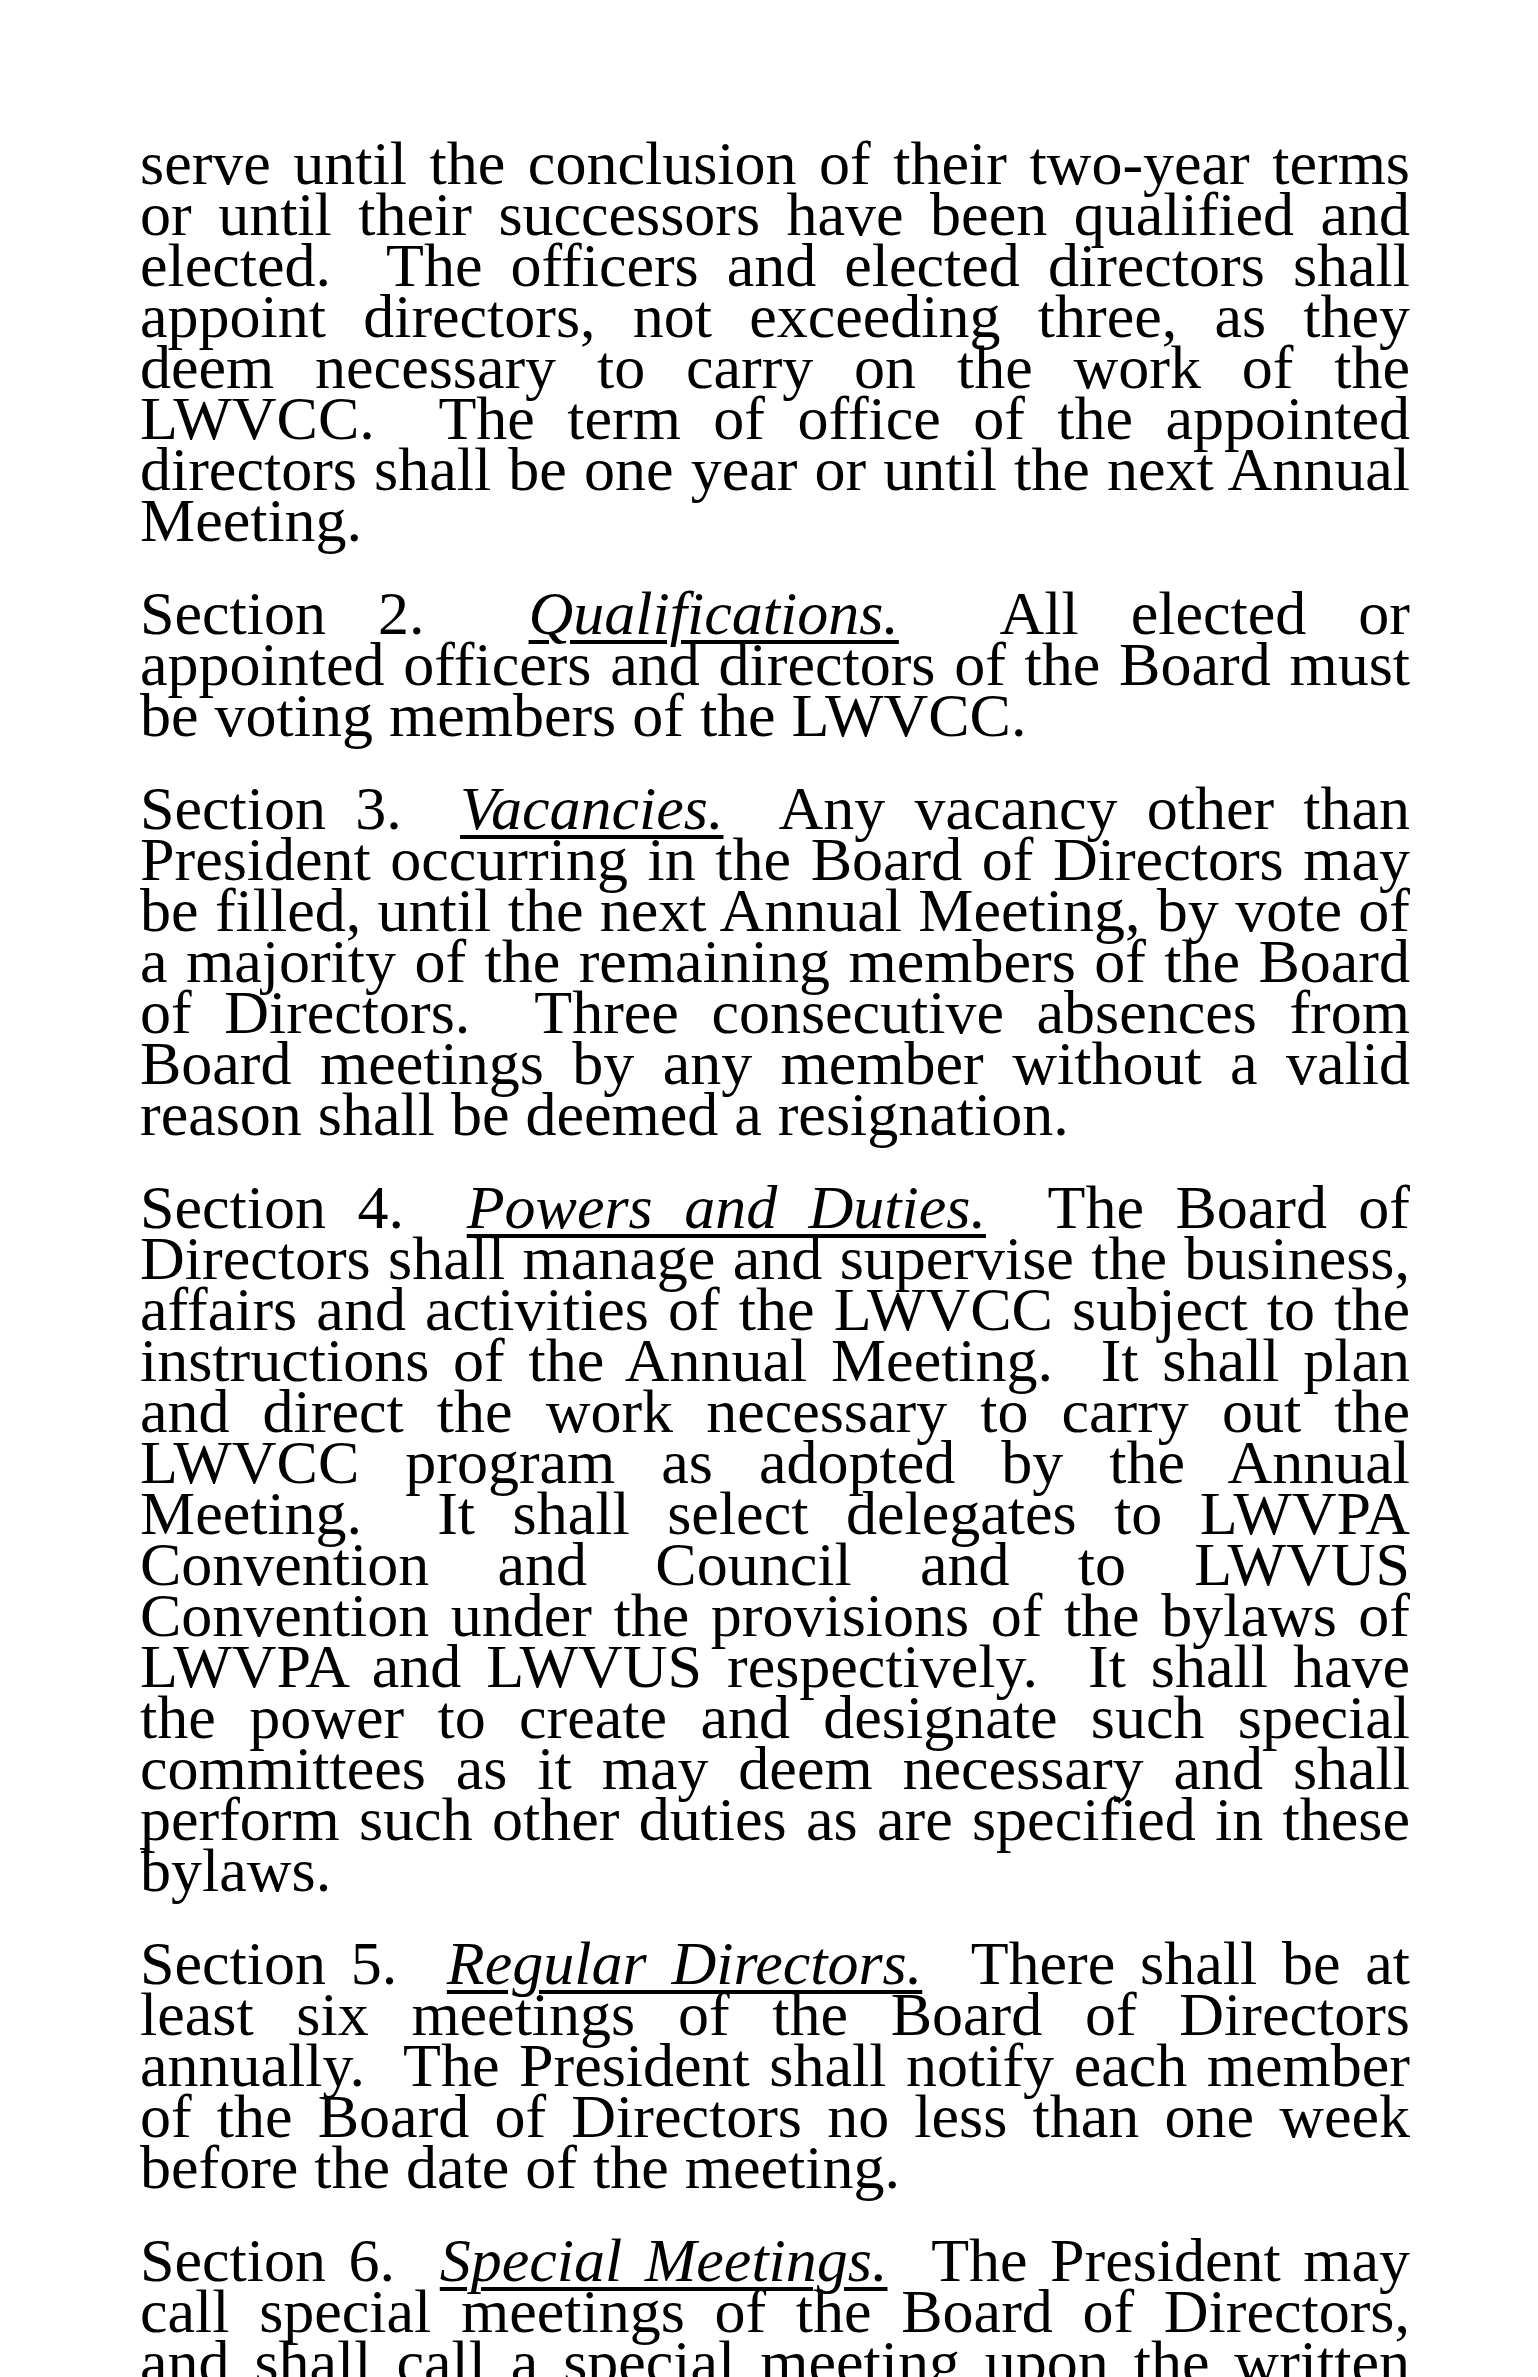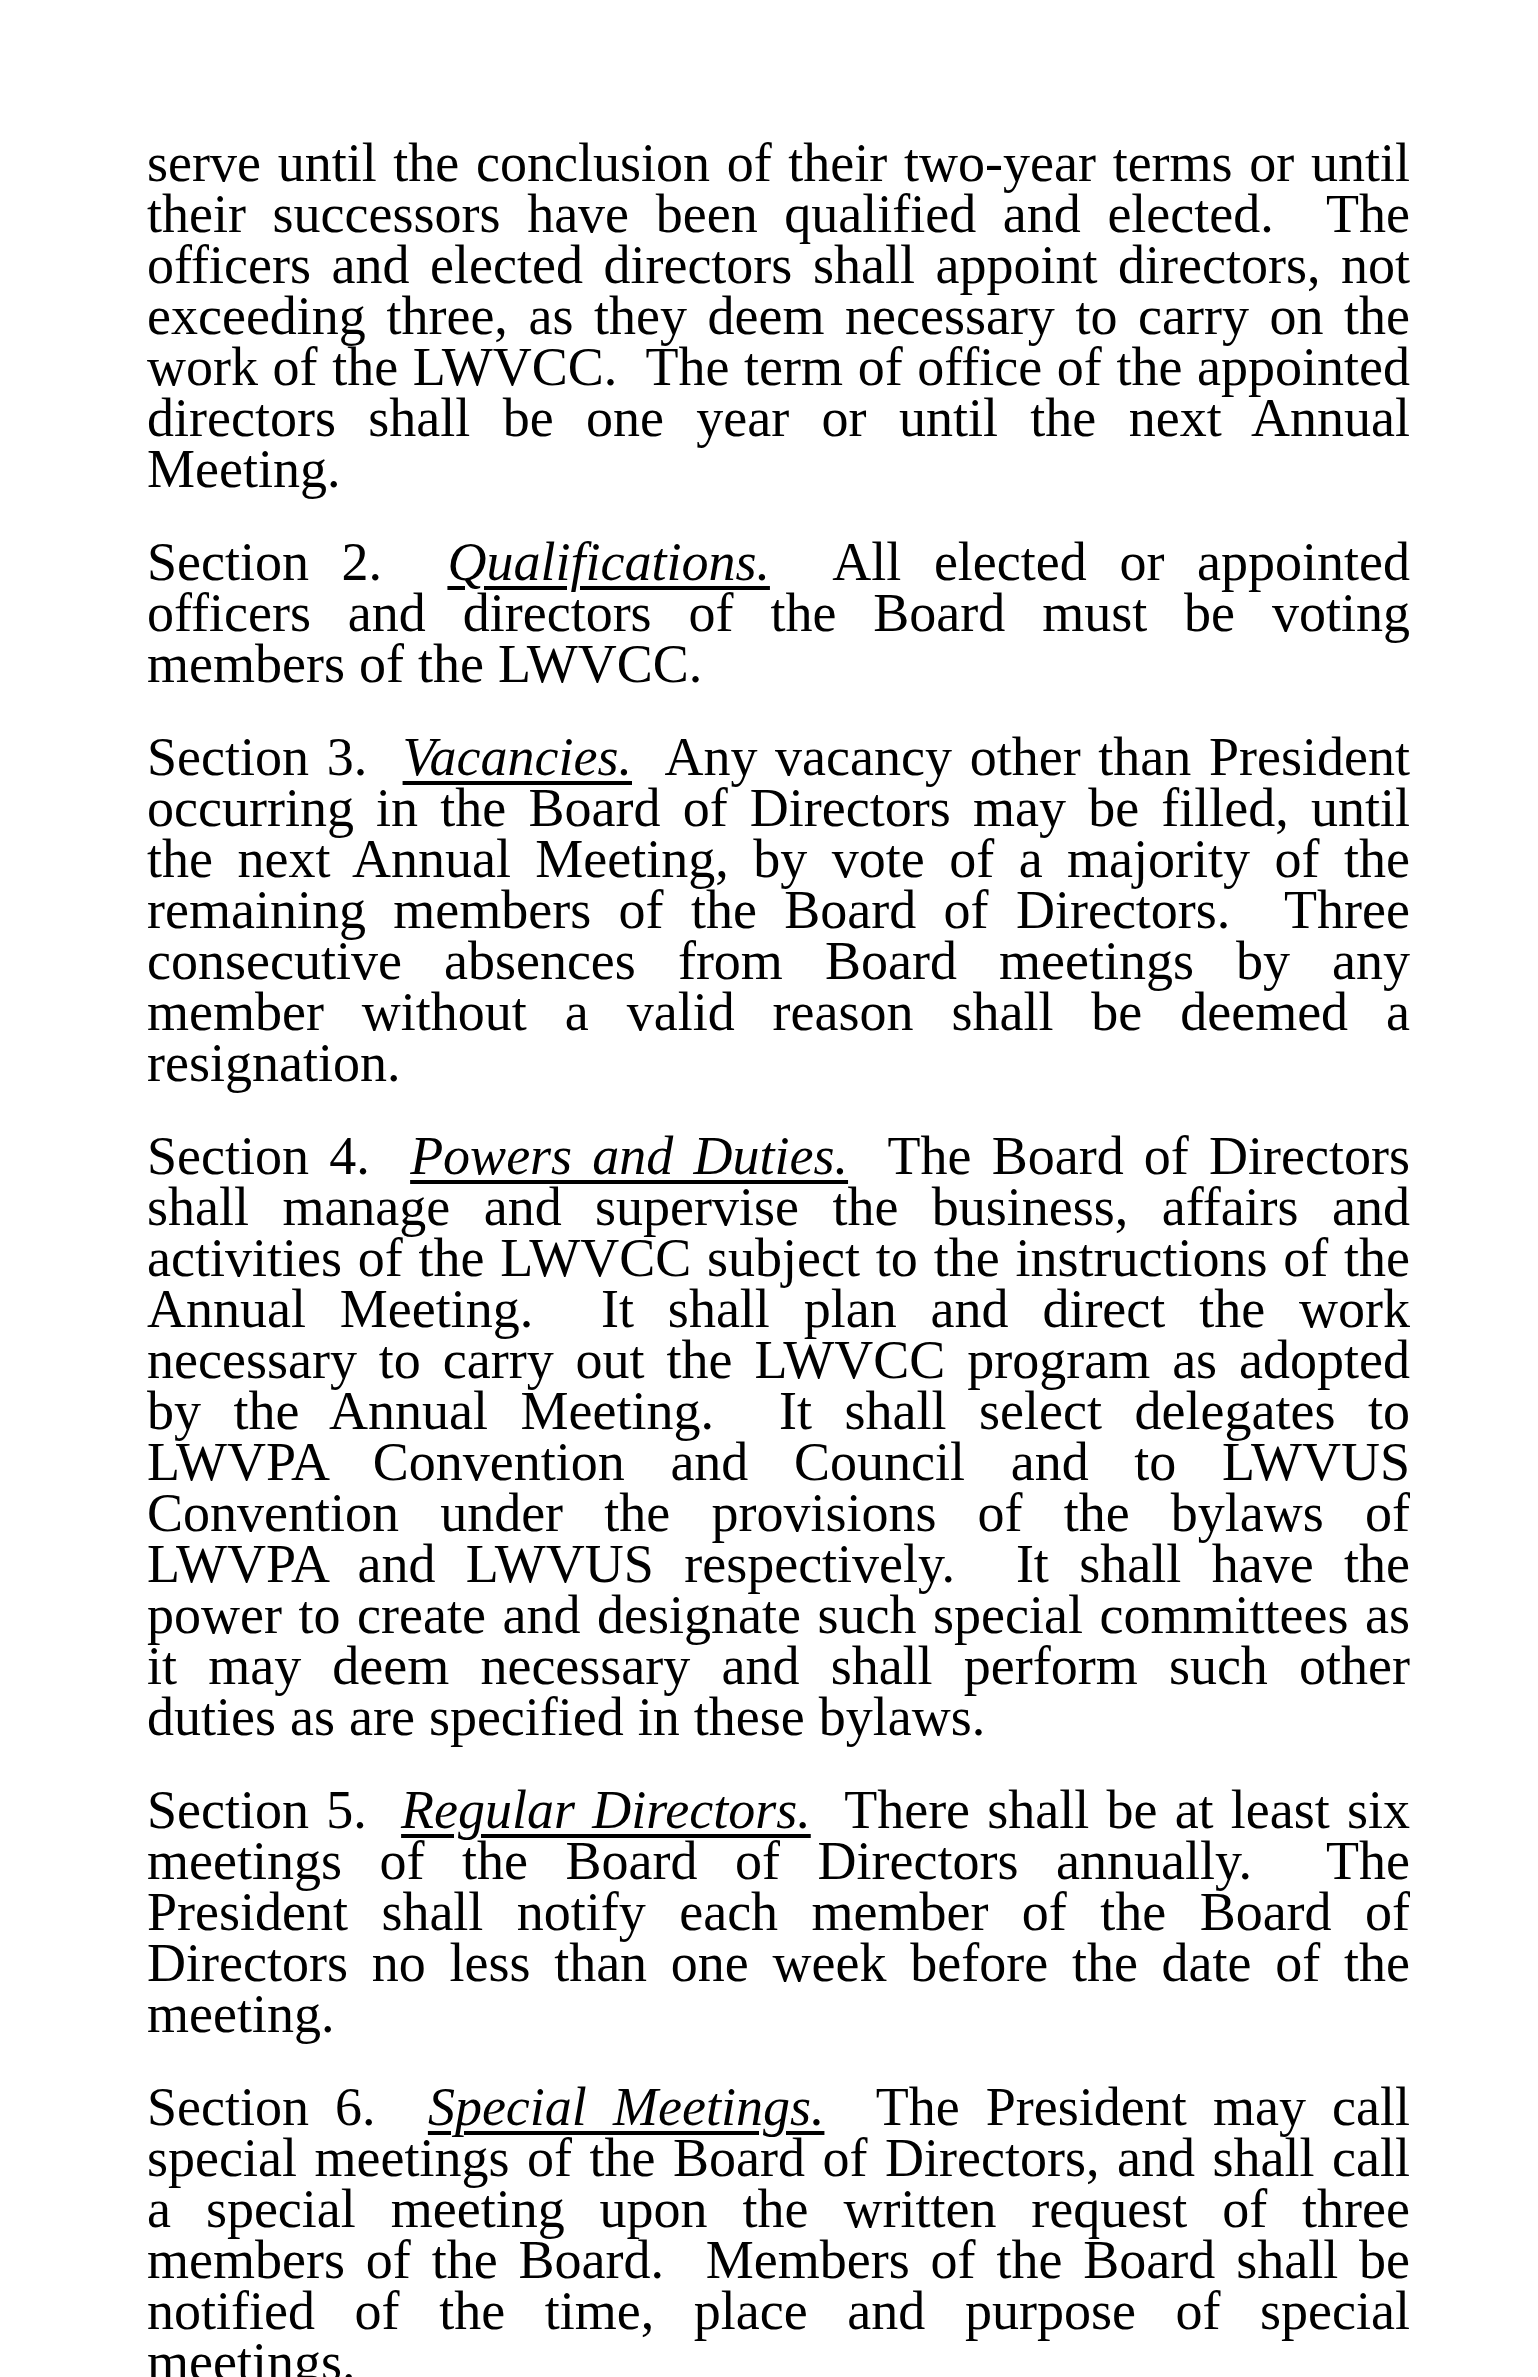--- a/index.html
+++ b/index.html
@@ -19,22 +19,22 @@
     width: 1538px;
     height: 2377px;
     background: #ffffff;
   }
   .content {
     padding-top: 138px;
     padding-left: 140px;
     width: 1270px;
   }
   .para {
-    margin: 42px 0 0 7px;
-    font-size: 54px;
+    margin: 42px 0 0 0;
+    font-size: 62px;
     line-height: 51px;
     text-align: justify;
     word-spacing: 0.5px;
   }
   .para:first-child {
     margin-top: 0;
   }
   .section-heading {
     text-decoration: underline;
     text-decoration-thickness: 3.7px;

